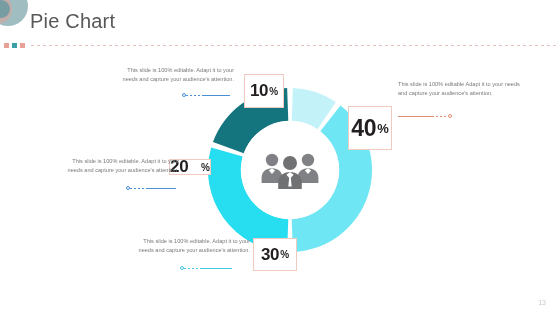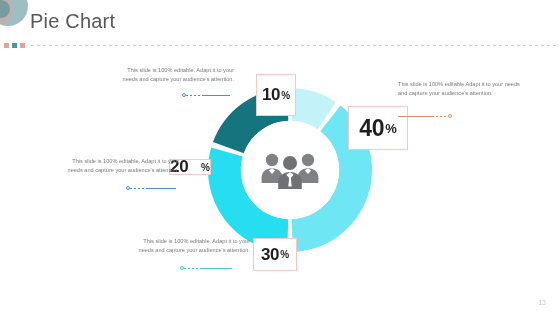--- a/index.html
+++ b/index.html
@@ -113,22 +113,22 @@
   .pct-box .sym {
     font-size: 10px;
     font-weight: bold;
     color: #231f20;
     margin-left: 1px;
     align-self: center;
   }
   .pct-box.big .num { font-size: 23px; }
   .pct-box.big .sym { font-size: 13px; }
 
-  .box-10 { left: 244px; top: 74px; width: 40px; height: 42px; margin-left: 12px; }
-  .box-40 { left: 348px; top: 106px; width: 60px; height: 44px; }
+  .box-10 { left: 244px; top: 74px; width: 40px; height: 34px; }
+  .box-40 { left: 348px; top: 106px; width: 44px; height: 44px; }
   .box-20 { left: 169px; top: 159px; width: 42px; height: 16px; justify-content: space-between; }
   .box-30 { left: 253px; top: 238px; width: 44px; height: 33px; text-align: center; }
 
   
   .callout {
     position: absolute;
     font-size: 5.6px;
     line-height: 1.62;
     color: #7a7a7c;
     width: 122px;

